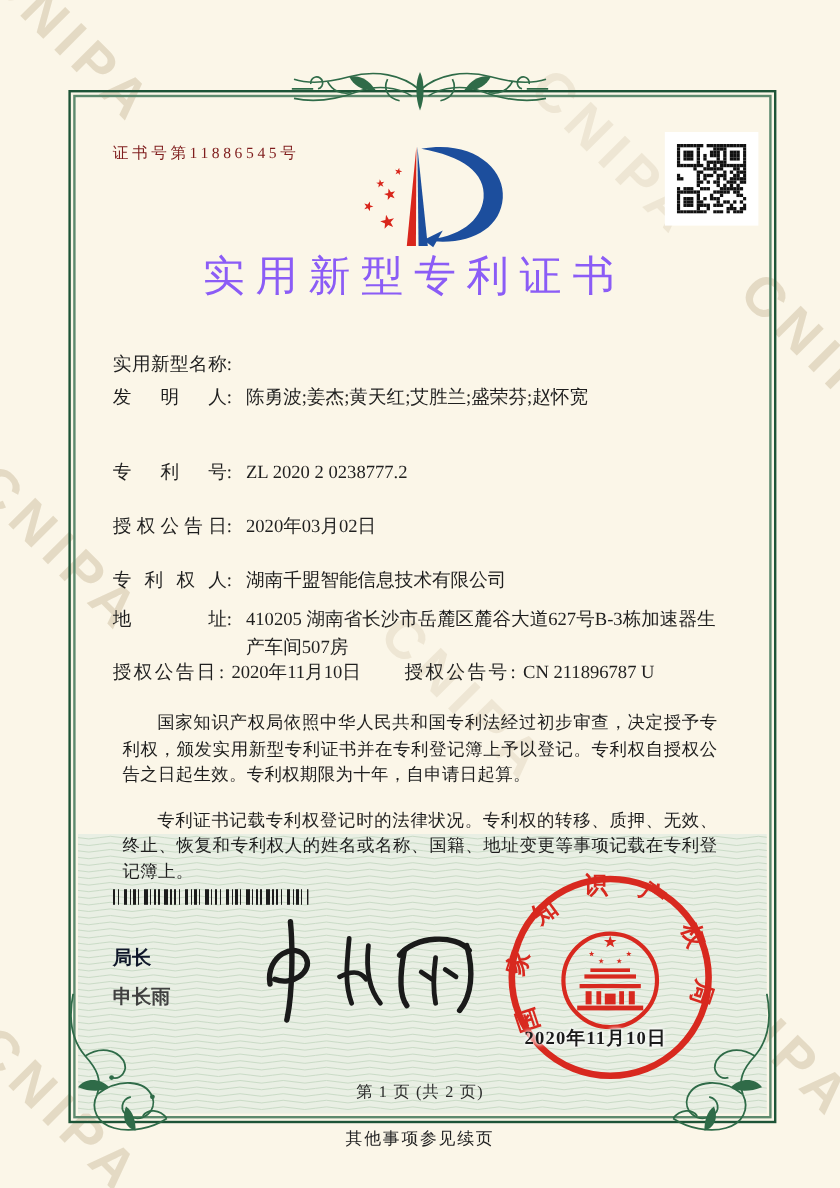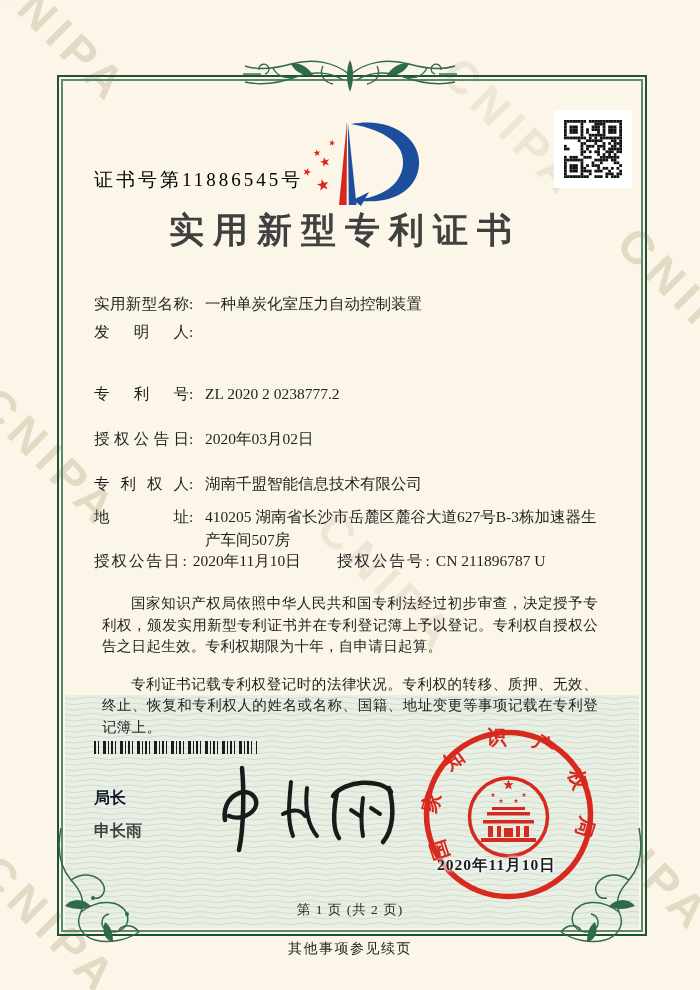--- a/index.html
+++ b/index.html
@@ -10,26 +10,26 @@
       font-size:46px;letter-spacing:7px;color:#e4dac4;transform:rotate(45deg);
       white-space:nowrap;pointer-events:none;}
   .wm.faint{opacity:.55;}
   
   .frame{position:absolute;left:57px;top:75px;width:586px;height:857px;
          border:2px solid #1d5437;}
   .frame-inner{position:absolute;inset:2px;border:2px solid #5d8a6e;}
   .guilloche{position:absolute;left:2px;right:2px;bottom:2px;height:233px;
              background:#e9efe4;overflow:hidden;}
   
-  .cert-no{position:absolute;left:94px;top:119px;font-size:19px;letter-spacing:3px;color:#000000;margin-top:48px;}
+  .cert-no{position:absolute;left:94px;top:119px;font-size:13px;letter-spacing:3px;color:#7f1d1d;}
   .logo{position:absolute;left:293px;top:110px;}
   .qr-wrap{position:absolute;left:554px;top:110px;width:78px;height:78px;background:#fff;
            display:flex;align-items:center;justify-content:center;}
   .title{position:absolute;left:57px;top:207px;width:576px;text-align:center;
-         font-size:35px;font-weight:700;letter-spacing:9px;color:#404040;}
+         font-size:35px;font-weight:400;letter-spacing:9px;color:#8b5cf6;}
   
   .frow{position:absolute;left:94px;width:516px;display:flex;font-size:15.5px;line-height:23px;}
   .flabel{flex:0 0 95px;text-align:justify;text-align-last:justify;}
   .fcolon{flex:0 0 16px;text-align:left;}
   .fvalue{flex:1;}
   .grant-group{display:flex;}
   .g1{flex:0 0 243px;display:flex;}
   .g2{flex:1;display:flex;}
   .glabel{white-space:nowrap;letter-spacing:2px;}
   .gcolon{padding:0 6px 0 1px;}
@@ -384,25 +384,25 @@
         <rect x="49.71" y="55.24" width="2.76" height="2.76" fill="#111"></rect>
         <rect x="52.48" y="55.24" width="2.76" height="2.76" fill="#111"></rect>
       </svg>
   </div>
 
   <div class="title">实用新型专利证书</div>
 
   <div class="frow" style="top:292px">
     <span class="flabel">实用新型名称</span>
       <span class="fcolon">:</span>
-      <span class="fvalue">一种单炭化室压力自动控制装置</span>
   </div>
   <div class="frow" style="top:320px">
     <span class="flabel">发明人</span>
       <span class="fcolon">:</span>
+      <span class="fvalue">陈勇波;姜杰;黄天红;艾胜兰;盛荣芬;赵怀宽</span>
   </div>
   <div class="frow" style="top:382px">
     <span class="flabel">专利号</span>
       <span class="fcolon">:</span>
       <span class="fvalue">ZL 2020 2 0238777.2</span>
   </div>
   <div class="frow" style="top:427px">
     <span class="flabel">授权公告日</span>
       <span class="fcolon">:</span>
       <span class="fvalue">2020年03月02日</span>

